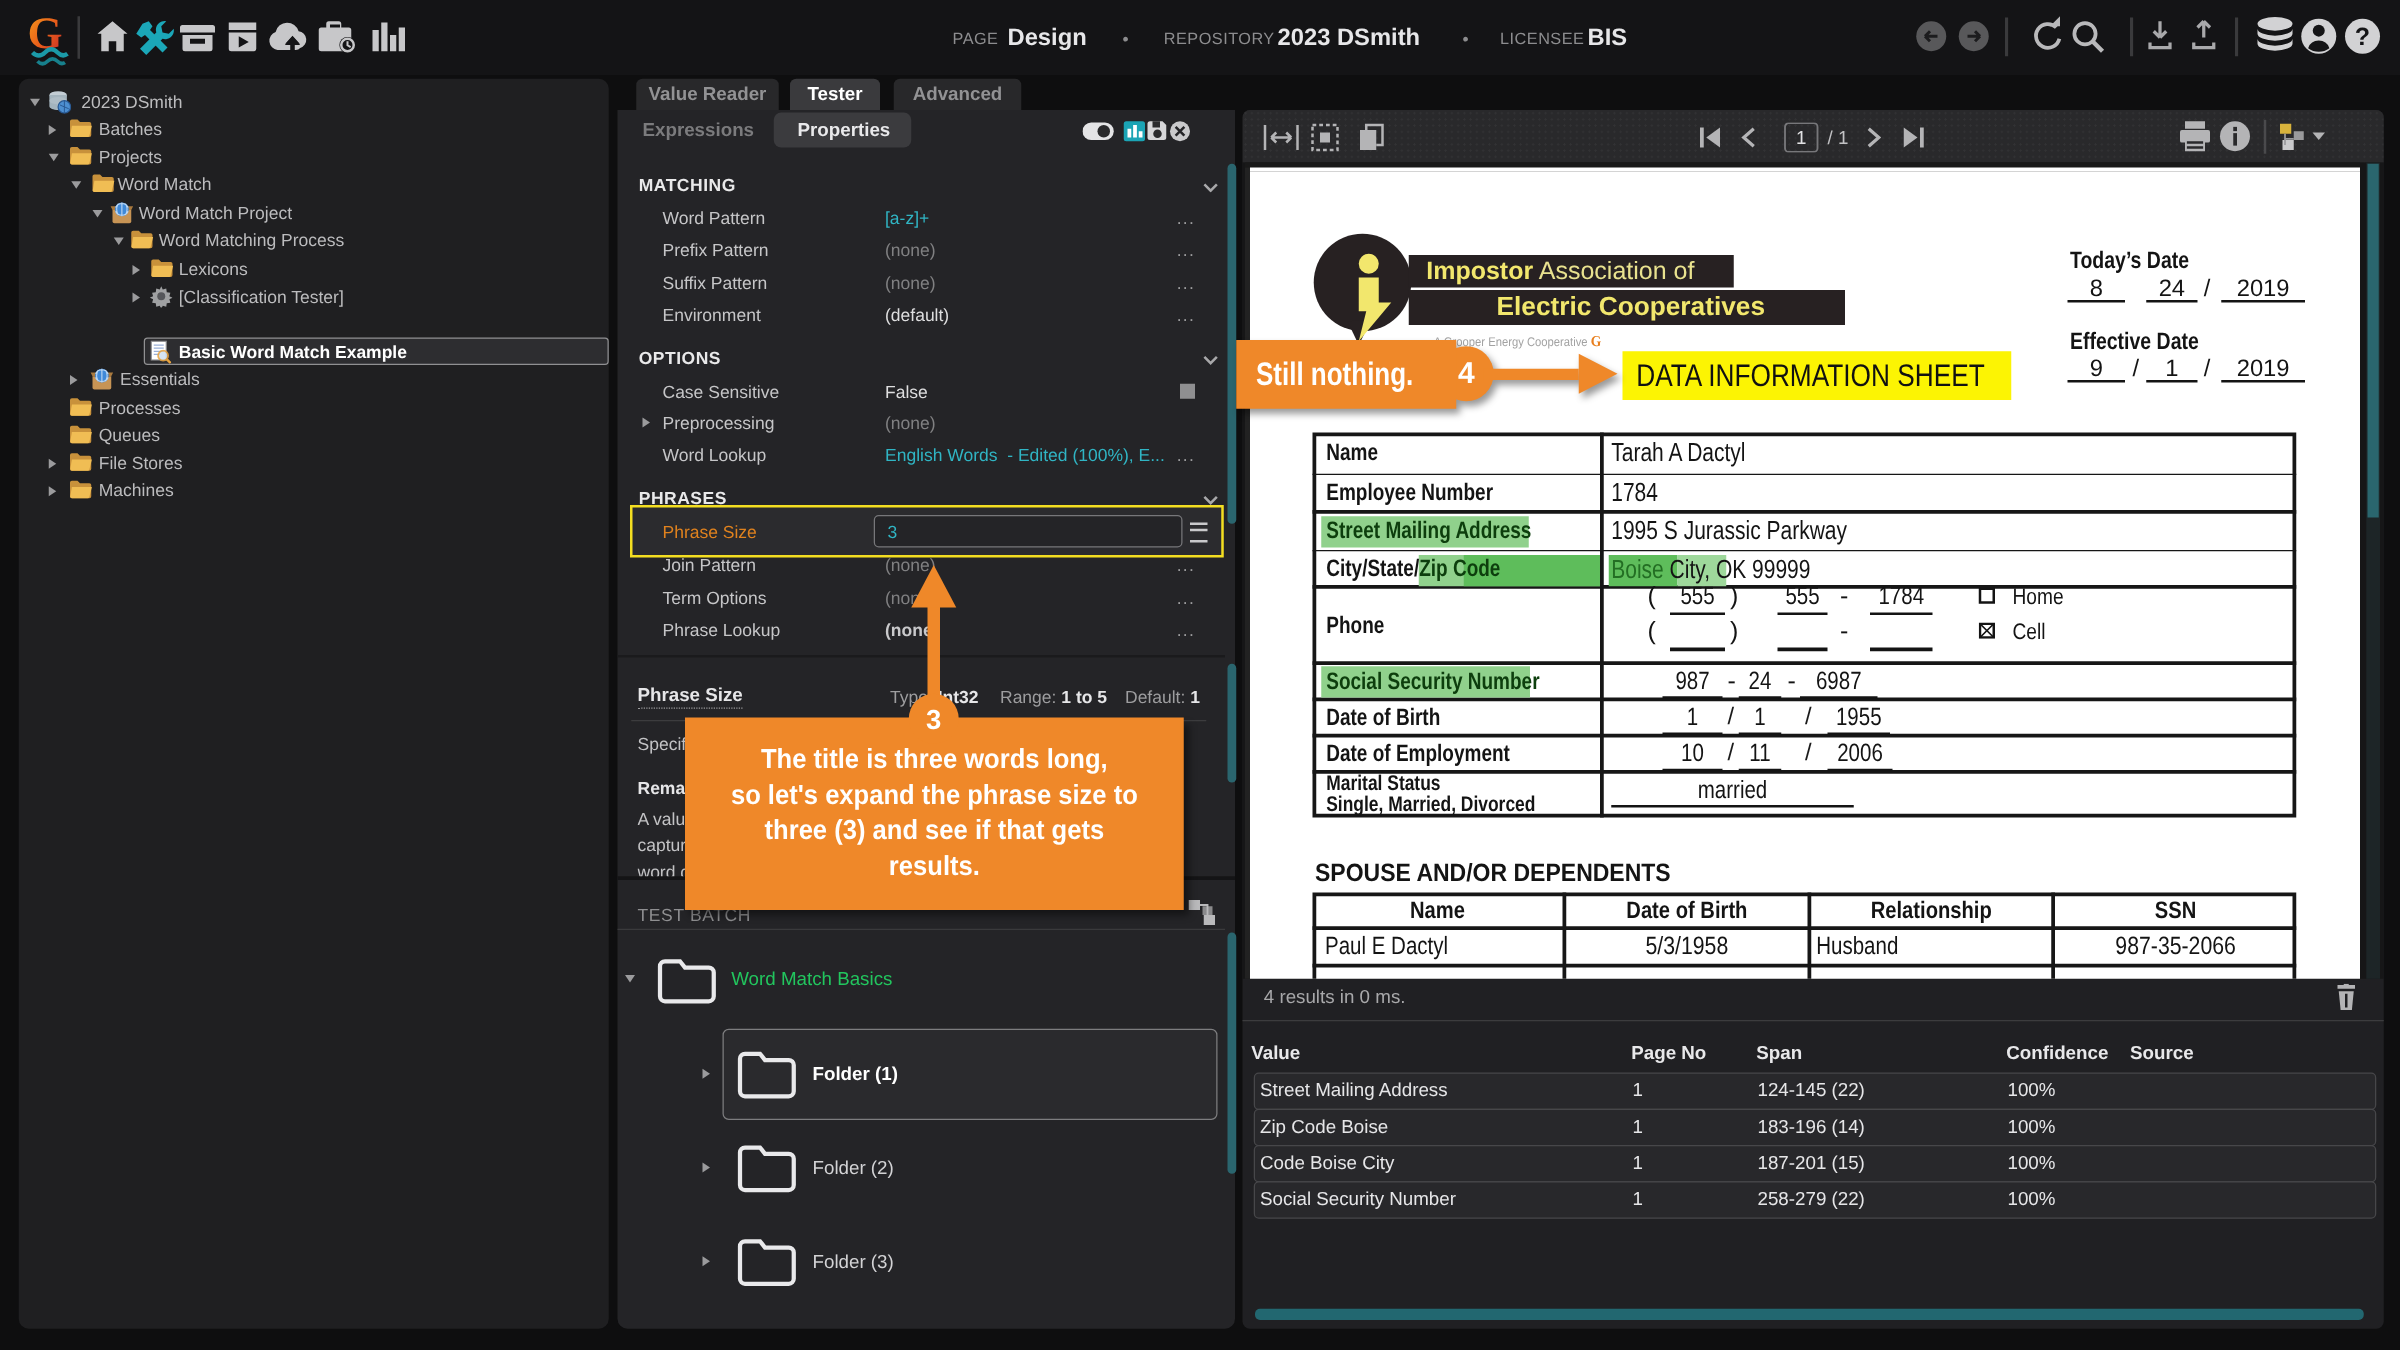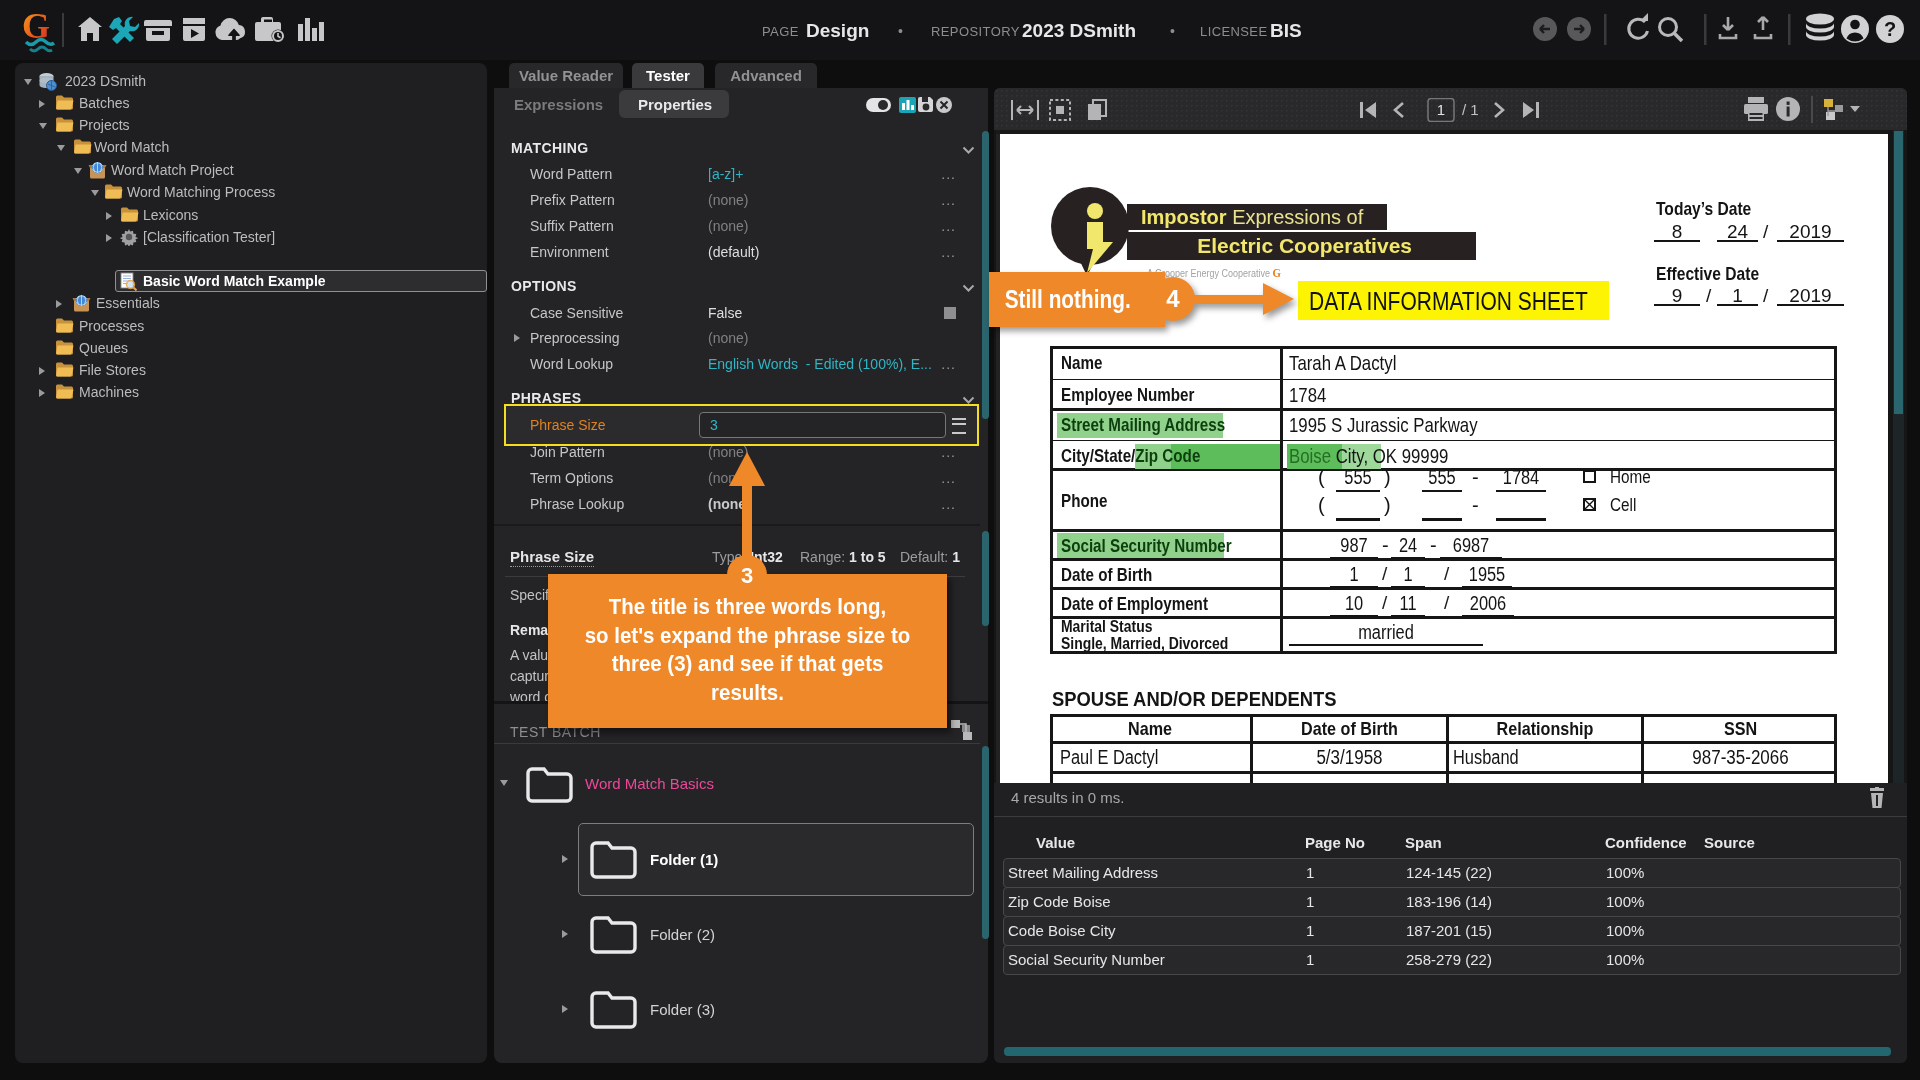--- a/index.html
+++ b/index.html
@@ -364,21 +364,21 @@
         <rect x="13" y="13" width="9" height="8"></rect>
       </g>
     <path d="M10 5 h6 v9 h4" stroke="#b9b9bb" stroke-width="1.5" fill="none"></path>
   </svg>
   <div class="abs" style="left:494px;top:743px;width:486px;height:1px;background:#3a3a3c"></div>
 
   <span class="arr down abs" style="left:500px;top:780px"></span>
   <svg class="abs" style="left:524px;top:765px" width="52" height="40" viewBox="0 0 52 40">
     <path d="M4 8 a4 4 0 0 1 4 -4 h12 l4 5 h19 a4 4 0 0 1 4 4 v19 a4 4 0 0 1 -4 4 h-35 a4 4 0 0 1 -4 -4 Z" fill="none" stroke="#e9e9eb" stroke-width="3.4"></path>
   </svg>
-  <div class="abs" style="left:585px;top:775px;font-size:15px;color:#ec4899">Word Match Basics</div>
+  <div class="abs" style="left:585px;top:775px;font-size:15px;color:#22c55e">Word Match Basics</div>
   <div class="abs" style="left:578px;top:823px;width:396px;height:73px;background:#2a2a2d;border:1px solid #7d7d7f;border-radius:5px;box-sizing:border-box"></div>
   <span class="arr right abs" style="left:562px;top:855px"></span>
   <svg class="abs" style="left:588px;top:837px" width="52" height="46" viewBox="0 0 52 46">
     <path d="M4 10 a4 4 0 0 1 4 -4 h12 l4 5 h19 a4 4 0 0 1 4 4 v21 a4 4 0 0 1 -4 4 h-35 a4 4 0 0 1 -4 -4 Z" fill="none" stroke="#e9e9eb" stroke-width="3.4"></path>
   </svg>
   <div class="abs" style="left:650px;top:851px;font-size:15px;font-weight:bold;color:#ffffff">Folder (1)</div>
   <span class="arr right abs" style="left:562px;top:930px"></span>
   <svg class="abs" style="left:588px;top:912px" width="52" height="46" viewBox="0 0 52 46">
     <path d="M4 10 a4 4 0 0 1 4 -4 h12 l4 5 h19 a4 4 0 0 1 4 4 v21 a4 4 0 0 1 -4 4 h-35 a4 4 0 0 1 -4 -4 Z" fill="none" stroke="#e9e9eb" stroke-width="3.4"></path>
   </svg>
@@ -457,21 +457,21 @@
 
   <div id="page" class="abs" style="left:1000px;top:137px;width:888px;height:646px;background:#ffffff;overflow:hidden">
 
     <svg class="abs" style="left:50px;top:48px" width="82" height="94" viewBox="0 0 82 94">
       <circle cx="40" cy="41" r="39" fill="#272122"></circle>
       <path d="M28 72 L 37 91 L 47 71 Z" fill="#272122"></path>
       <circle cx="45" cy="26" r="8" fill="#f2e76d"></circle>
       <path d="M37 37 h16 v20 h10 L 37 88 l 6 -24 h-6 Z" fill="#f2e76d"></path>
     </svg>
     <div class="abs" style="left:127px;top:67px;width:260px;height:26px;background:#272122;font-size:20px;line-height:26px;white-space:nowrap">
-      <span style="margin-left:14px;font-weight:bold;color:#f2e76d">Impostor</span> <span style="color:#e9e28f;font-weight:normal">Expressions of</span>
+      <span style="margin-left:14px;font-weight:bold;color:#f2e76d">Impostor</span> <span style="color:#e9e28f;font-weight:normal">Association of</span>
     </div>
     <div class="abs" style="left:127px;top:95px;width:349px;height:28px;background:#272122;font-size:21px;line-height:28px;text-align:right">
       <span style="margin-right:64px;font-weight:bold;color:#f2e76d">Electric Cooperatives</span>
     </div>
     <div class="abs" style="left:147px;top:129px;font-size:10px;color:#a2a2a2;transform:scaleX(0.9);transform-origin:0 0;white-space:nowrap">A Grooper Energy Cooperative <span style="color:#e87f1e;font-weight:bold;font-size:12px;font-family:'Liberation Serif',serif">G</span></div>
 
     <div class="abs" style="left:656px;top:61px;font-size:19px;font-weight:bold;color:#141414;transform:scaleX(0.82);transform-origin:0 50%;white-space:nowrap">Today’s Date</div>
     <div class="abs" style="left:654px;top:84px;width:46px;text-align:center;font-size:19px;color:#141414">8</div>
     <div class="abs" style="left:717px;top:84px;width:41px;text-align:center;font-size:19px;color:#141414">24</div>
     <div class="abs" style="left:763px;top:84px;font-size:19px;color:#141414">/</div>
@@ -604,21 +604,21 @@
   </div>
 
   <div class="abs" style="left:1011px;top:789px;font-size:15px;color:#a8a8aa">4 results in 0 ms.</div>
   <svg class="abs" style="left:1867px;top:787px" width="20" height="22" viewBox="0 0 20 22" fill="#b4b4b6">
     <rect x="3" y="1" width="14" height="3"></rect>
       <rect x="8" y="0" width="4" height="2"></rect>
     <path d="M4 6 h12 l-1.5 15 h-9 Z"></path>
       <rect x="9" y="8" width="2" height="11" fill="#202023"></rect>
   </svg>
   <div class="abs" style="left:994px;top:816px;width:913px;height:1px;background:#3c3c3e"></div>
-  <div class="abs" style="left:1036px;top:834px;font-size:15px;font-weight:bold;color:#e8e8ea">Value</div>
+  <div class="abs" style="left:1001px;top:834px;font-size:15px;font-weight:bold;color:#e8e8ea">Value</div>
   <div class="abs" style="left:1305px;top:834px;font-size:15px;font-weight:bold;color:#e8e8ea">Page No</div>
   <div class="abs" style="left:1405px;top:834px;font-size:15px;font-weight:bold;color:#e8e8ea">Span</div>
   <div class="abs" style="left:1605px;top:834px;font-size:15px;font-weight:bold;color:#e8e8ea">Confidence</div>
   <div class="abs" style="left:1704px;top:834px;font-size:15px;font-weight:bold;color:#e8e8ea">Source</div>
   <div class="rrow" style="left:1003px;top:858px">
     <span class="rcell" style="left:4px">Street Mailing Address</span>
       <span class="rcell" style="left:302px">1</span>
     <span class="rcell" style="left:402px">124-145 (22)</span>
       <span class="rcell" style="left:602px">100%</span>
   </div>

